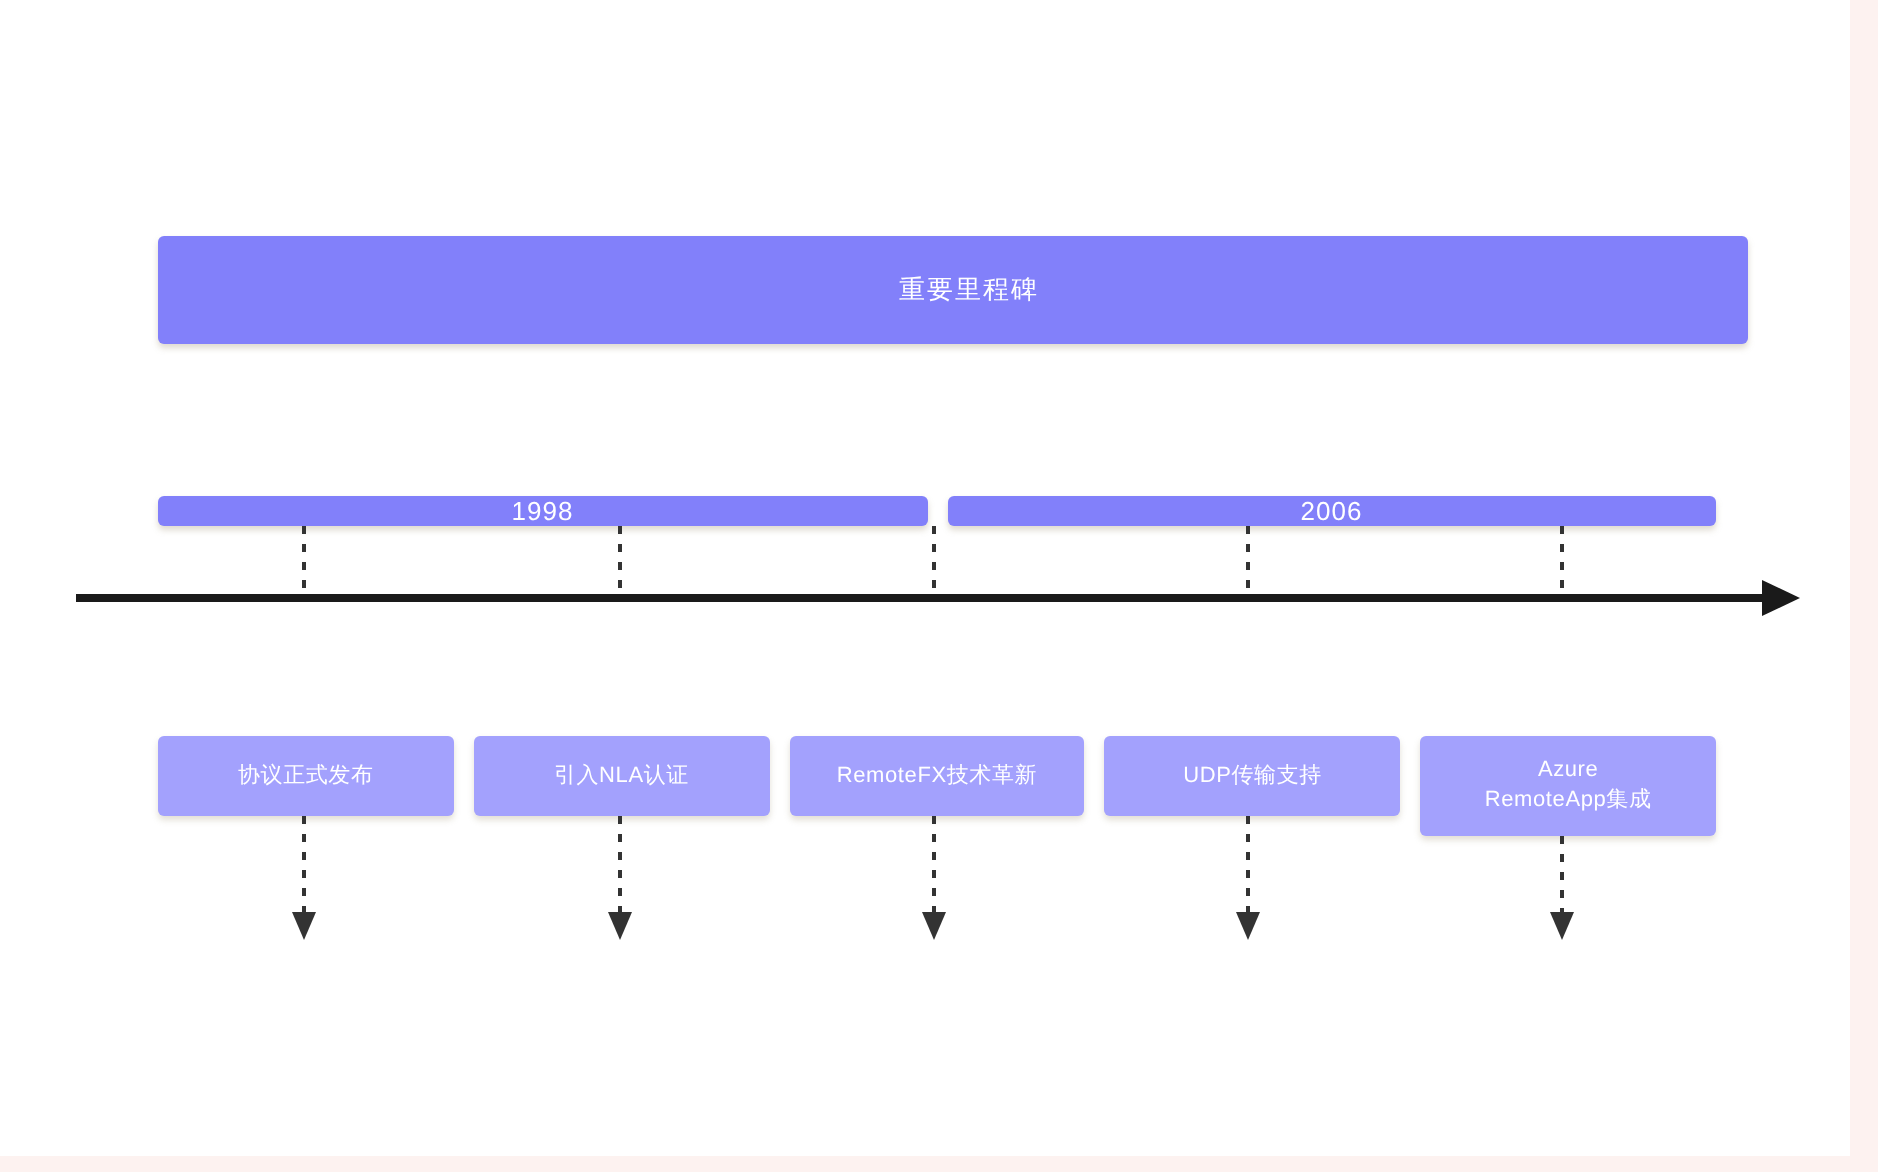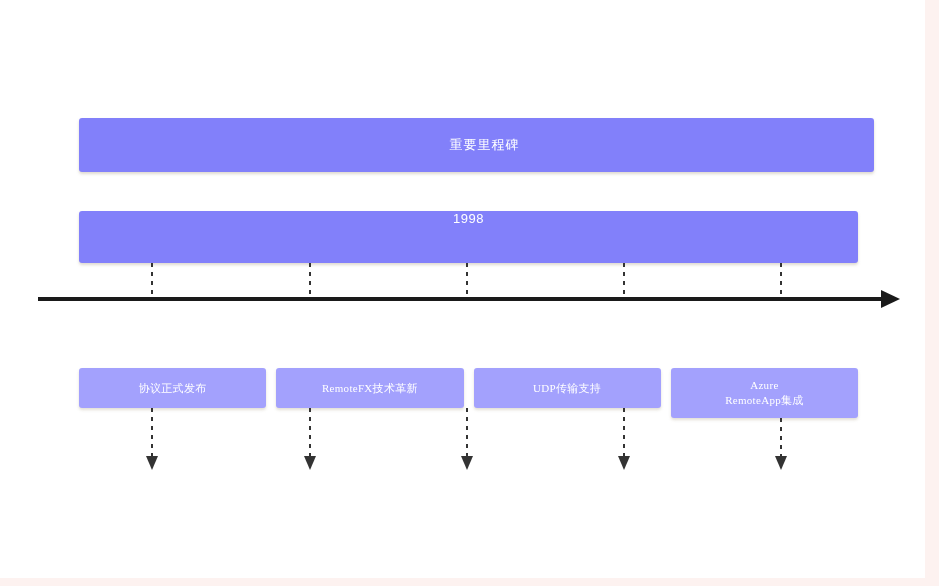--- a/index.html
+++ b/index.html
@@ -72,20 +72,21 @@
     gap: 10px;
   }
   .year-box {
     flex: 1 1 0;
     background: #8280fa;
     border-radius: 3px;
     box-shadow: 0 2px 3px rgba(160,150,120,0.35);
     display: flex;
     align-items: flex-start;
     justify-content: center;
+    margin-top: 37px;
   }
   .year-text {
     color: #ffffff;
     font-size: 13px;
     letter-spacing: 0.5px;
   }
 
   
   .axis {
     position: absolute;
@@ -110,21 +111,20 @@
     flex: 1 1 0;
     min-height: 40px;
     background: #a3a1fd;
     border-radius: 3px;
     box-shadow: 0 2px 3px rgba(160,150,120,0.30);
     display: flex;
     align-items: center;
     justify-content: center;
     padding: 6px 4px;
     box-sizing: border-box;
-    font-family: Liberation Serif, serif;
   }
   .label-box.tall {
     min-height: 50px;
   }
   .label-text {
     color: #ffffff;
     font-size: 11px;
     line-height: 15px;
     text-align: center;
     white-space: pre-line;
@@ -150,32 +150,38 @@
   <div class="edge-bottom"></div>
 
   <div class="title-box">
     <span class="title-text">重要里程碑</span>
   </div>
 
   <div class="year-row">
     <div class="year-box">
       <span class="year-text">1998</span>
     </div>
+    <div class="year-box">
+      <span class="year-text">2006</span>
+    </div>
   </div>
 
   <svg class="axis" viewBox="0 0 862 26" width="862" height="26">
     <line x1="0" y1="13" x2="843" y2="13" stroke="#1a1a1a" stroke-width="4"></line>
     <polygon points="843,4 862,13 843,22" fill="#1a1a1a"></polygon>
   </svg>
 
   <div class="label-row">
     <div class="label-box">
       <span class="label-text">协议正式发布</span>
     </div>
     <div class="label-box">
+      <span class="label-text">引入NLA认证</span>
+    </div>
+    <div class="label-box">
       <span class="label-text">RemoteFX技术革新</span>
     </div>
     <div class="label-box">
       <span class="label-text">UDP传输支持</span>
     </div>
     <div class="label-box tall">
       <span class="label-text">Azure
 RemoteApp集成</span>
     </div>
   </div>

